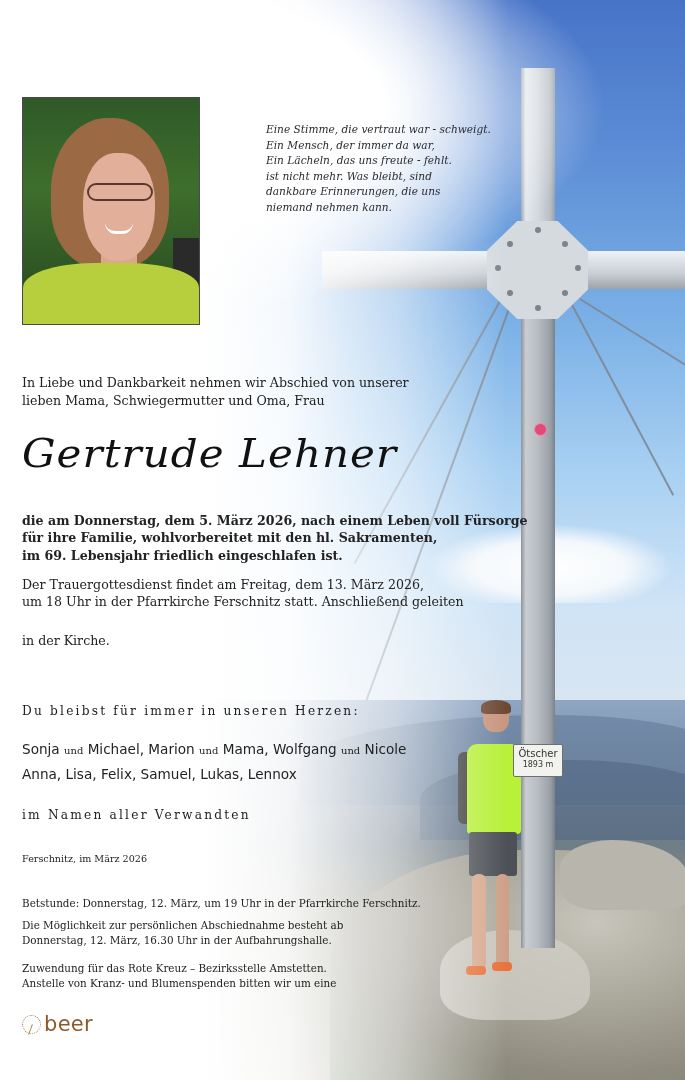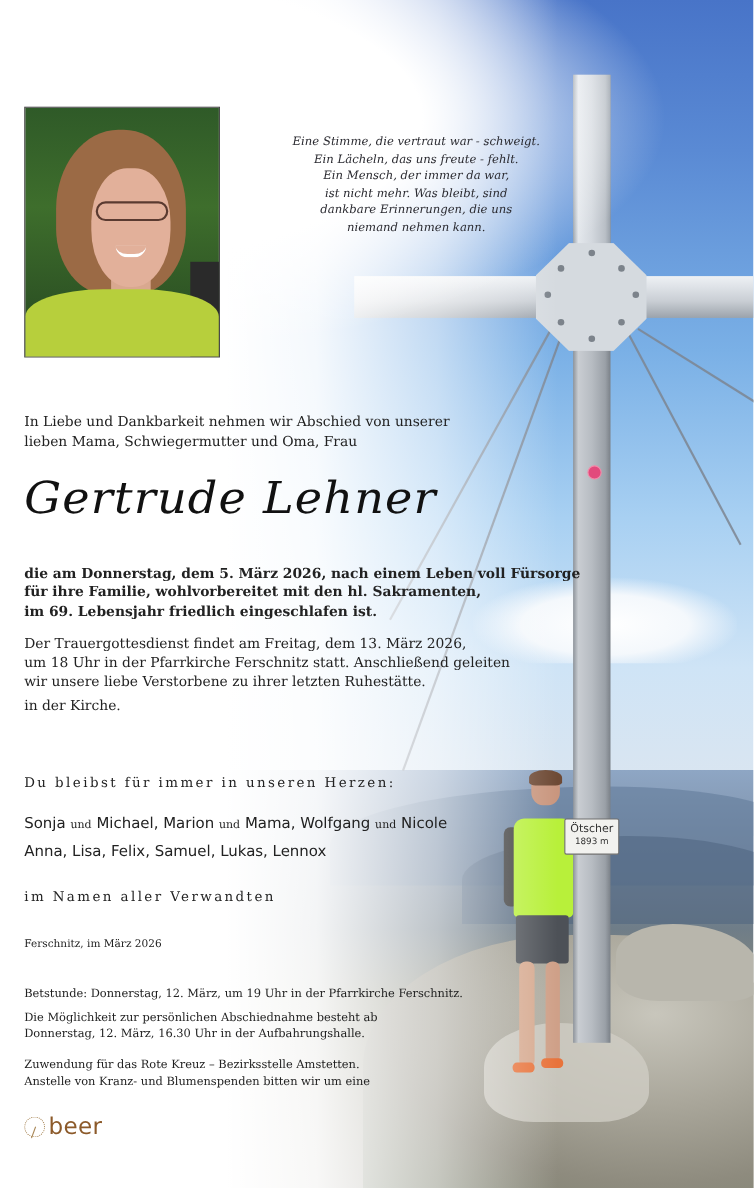--- a/index.html
+++ b/index.html
@@ -49,21 +49,21 @@
   .portrait{position:absolute;left:22px;top:97px;width:176px;height:226px;border:1px solid #4a4a4a;overflow:hidden;
     background:linear-gradient(180deg,#2f5a28 0%,#3e6e2c 40%,#254620 100%);}
   .p-hair{position:absolute;left:28px;top:20px;width:118px;height:150px;border-radius:48% 48% 40% 40%;background:#9b6a45;}
   .p-face{position:absolute;left:60px;top:55px;width:72px;height:108px;border-radius:45% 45% 48% 48%;background:#e2b09a;}
   .p-glasses{position:absolute;left:64px;top:85px;width:66px;height:18px;border:2px solid #5a3a30;border-radius:10px;box-sizing:border-box;}
   .p-smile{position:absolute;left:82px;top:125px;width:28px;height:8px;border-bottom:3px solid #fff;border-radius:0 0 14px 14px;}
   .p-jacket{position:absolute;left:0;top:165px;width:176px;height:62px;background:#b7cf3c;border-radius:40% 40% 0 0;}
   .p-neck{position:absolute;left:78px;top:155px;width:36px;height:40px;background:#d9a88f;border-radius:0 0 50% 50%;}
   .p-dark{position:absolute;left:150px;top:140px;width:30px;height:90px;background:#2a2a2a;}
   .poem{position:absolute;left:266px;top:122px;font-size:10.6px;line-height:15.5px;font-style:italic;color:#2a2a30;}
-  .poem div{white-space:nowrap;text-align:center;}
+  .poem div{white-space:nowrap;}
   .intro{position:absolute;left:22px;top:374px;font-size:12.6px;line-height:17.5px;color:#222;}
   .name{position:absolute;left:22px;top:430px;font-family:"DejaVu Serif",serif;font-style:italic;font-size:40px;color:#111;letter-spacing:1px;transform:scaleX(1.05);transform-origin:left;}
   .para{position:absolute;left:22px;font-size:12.6px;line-height:17.3px;color:#222;}
   .para div{white-space:nowrap;}
   .spaced{position:absolute;left:22px;font-size:12.2px;letter-spacing:2.2px;color:#222;}
   .family{position:absolute;left:22px;font-family:"DejaVu Sans",sans-serif;font-size:13.6px;color:#222;white-space:nowrap;}
   .family .und{font-family:"DejaVu Serif",serif;font-size:10px;}
   .small{position:absolute;left:22px;font-size:9.6px;color:#222;white-space:nowrap;}
   .notes{position:absolute;left:22px;font-size:10.4px;line-height:14.5px;color:#222;}
   .notes div{white-space:nowrap;}
@@ -128,22 +128,22 @@
   <div class="p-dark"></div>
   <div class="p-neck"></div>
   <div class="p-jacket"></div>
   <div class="p-face"></div>
   <div class="p-glasses"></div>
   <div class="p-smile"></div>
 </div>
 
 <div class="poem">
   <div>Eine Stimme, die vertraut war - schweigt.</div>
+  <div>Ein Mensch, der immer da war,</div>
   <div>Ein Lächeln, das uns freute - fehlt.</div>
-  <div>Ein Mensch, der immer da war,</div>
   <div>ist nicht mehr. Was bleibt, sind</div>
   <div>dankbare Erinnerungen, die uns</div>
   <div>niemand nehmen kann.</div>
 </div>
 
 <div class="intro">
   <div>In Liebe und Dankbarkeit nehmen wir Abschied von unserer</div>
   <div>lieben Mama, Schwiegermutter und Oma, Frau</div>
 </div>
 
@@ -151,21 +151,20 @@
 
 <div class="para" style="top:512px;font-weight:bold;">
   <div>die am Donnerstag, dem 5. März 2026, nach einem Leben voll Fürsorge</div>
   <div>für ihre Familie, wohlvorbereitet mit den hl. Sakramenten,</div>
   <div>im 69. Lebensjahr friedlich eingeschlafen ist.</div>
 </div>
 
 <div class="para" style="top:576px;">
   <div>Der Trauergottesdienst findet am Freitag, dem 13. März 2026,</div>
   <div>um 18 Uhr in der Pfarrkirche Ferschnitz statt. Anschließend geleiten</div>
-  <div>wir unsere liebe Verstorbene zu ihrer letzten Ruhestätte.</div>
 </div>
 
 <div class="para" style="top:632px;">
   <div>in der Kirche.</div>
 </div>
 
 <div class="spaced" style="top:704px;">Du bleibst für immer in unseren Herzen:</div>
 
 <div class="family" style="top:741px;">
   <span>Sonja</span>

